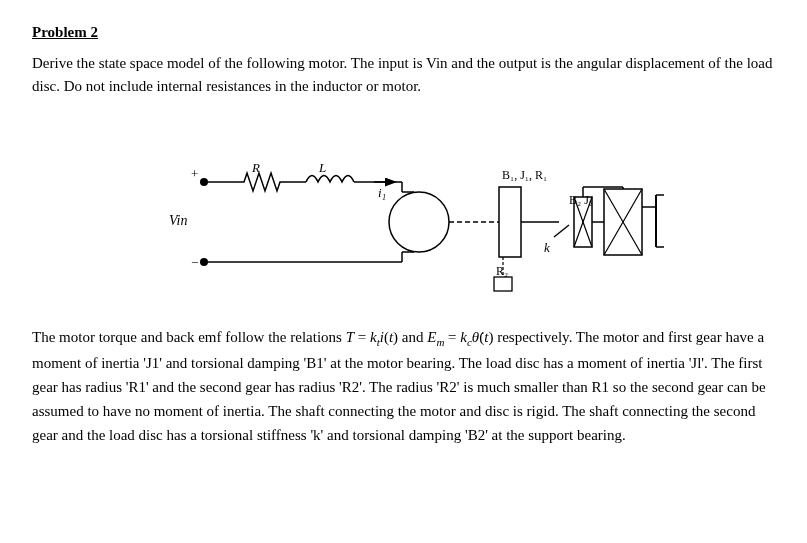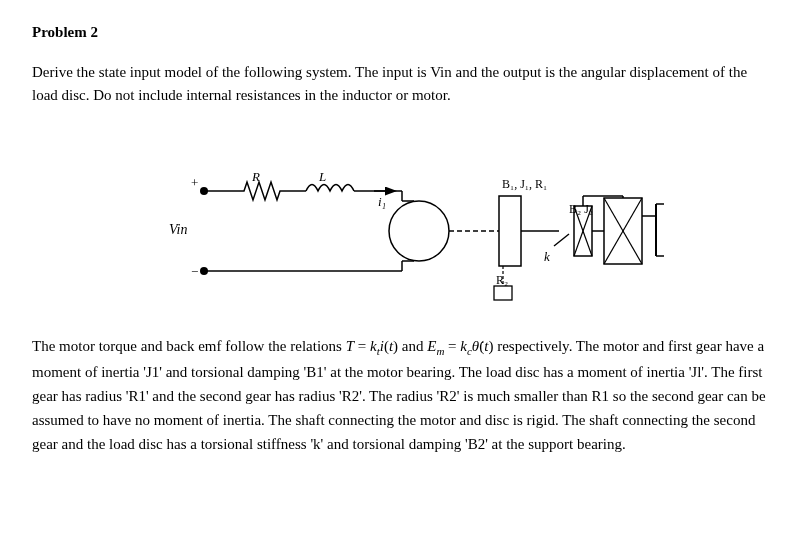--- a/index.html
+++ b/index.html
@@ -7,21 +7,22 @@
       background: #ffffff;
       font-family: "Times New Roman", Times, serif;
       font-size: 15px;
       color: #000000;
       padding: 24px 32px;
       width: 807px;
       min-height: 543px;
     }
     .problem-title {
       font-weight: bold;
-      margin-bottom: 20px;
+      text-decoration: underline;
+      margin-bottom: 11px;
       font-size: 15px;
     }
     .intro-text {
       line-height: 1.55;
       margin-bottom: 18px;
       font-size: 15px;
     }
     .diagram-container {
       display: flex;
       justify-content: center;
@@ -33,21 +34,21 @@
       line-height: 1.6;
       font-size: 15px;
       font-family: Liberation Serif, serif;
     }
     sub { font-size: 11px; vertical-align: sub; }
   </style>
 </head>
 <body>
 
 <p class="problem-title">Problem 2</p>
-<p class="intro-text">Derive the state input model of the following system. The input is Vin and the output is the angular displacement of the load disc. Do not include internal resistances in the inductor or motor.</p>
+<p class="intro-text">Derive the state space model of the following motor. The input is Vin and the output is the angular displacement of the load disc. Do not include internal resistances in the inductor or motor.</p>
 
 <div class="diagram-container">
   <svg width="520" height="190" viewBox="0 0 520 190" style="overflow:visible;">
 
     <circle cx="60" cy="65" r="4" fill="#000"></circle>
 
     <text x="47" y="61" font-size="13" font-family="Times New Roman">+</text>
 
     <circle cx="60" cy="145" r="4" fill="#000"></circle>
 

